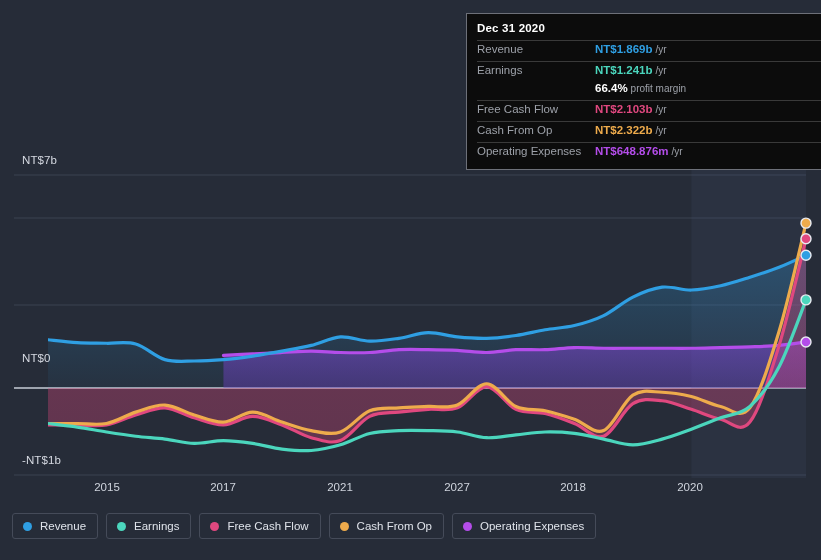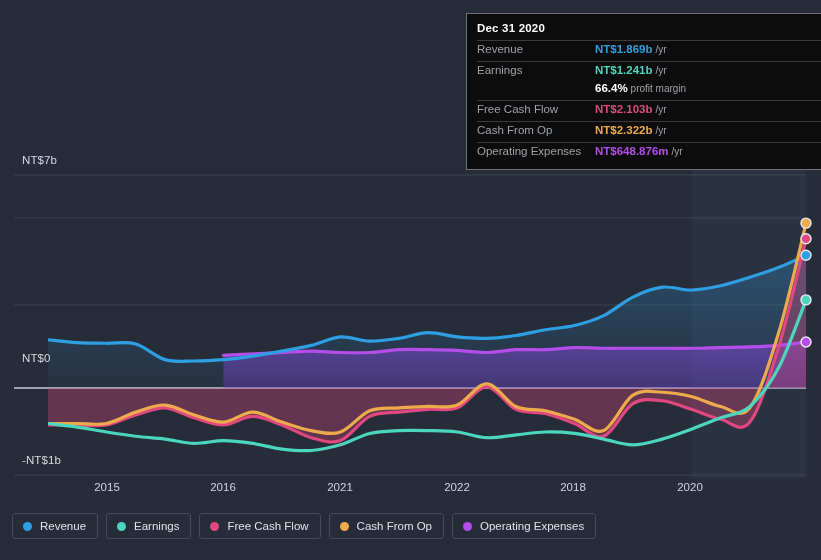--- a/index.html
+++ b/index.html
@@ -107,23 +107,23 @@
       </svg>
   </div>
 
   <div id="ylabels">
       <div class="ylab" style="top: 154px;">NT$7b</div>
       <div class="ylab" style="top: 352px;">NT$0</div>
       <div class="ylab" style="top: 454px; text-align: right;">-NT$1b</div>
     </div>
   <div id="xlabels">
       <div class="xlab" style="left: 107px; top: 481px; text-align: center;">2015</div>
-      <div class="xlab" style="left: 223px; top: 481px;">2016</div>
+      <div class="xlab" style="left: 223px; top: 481px;">2017</div>
       <div class="xlab" style="left: 340px; top: 481px;">2021</div>
-      <div class="xlab" style="left: 457px; top: 481px;">2022</div>
+      <div class="xlab" style="left: 457px; top: 481px;">2027</div>
       <div class="xlab" style="left: 573px; top: 481px;">2018</div>
       <div class="xlab" style="left: 690px; top: 481px;">2020</div>
     </div>
 
   <div id="tip">
     <div class="tdate">Dec 31 2020</div>
     <div id="tiprows">
         <div class="trow">
           <div class="tname">Revenue</div>
           <div class="tval" style="color: rgb(47, 159, 227);">NT$1.869b<span class="tunit">/yr</span></div>

